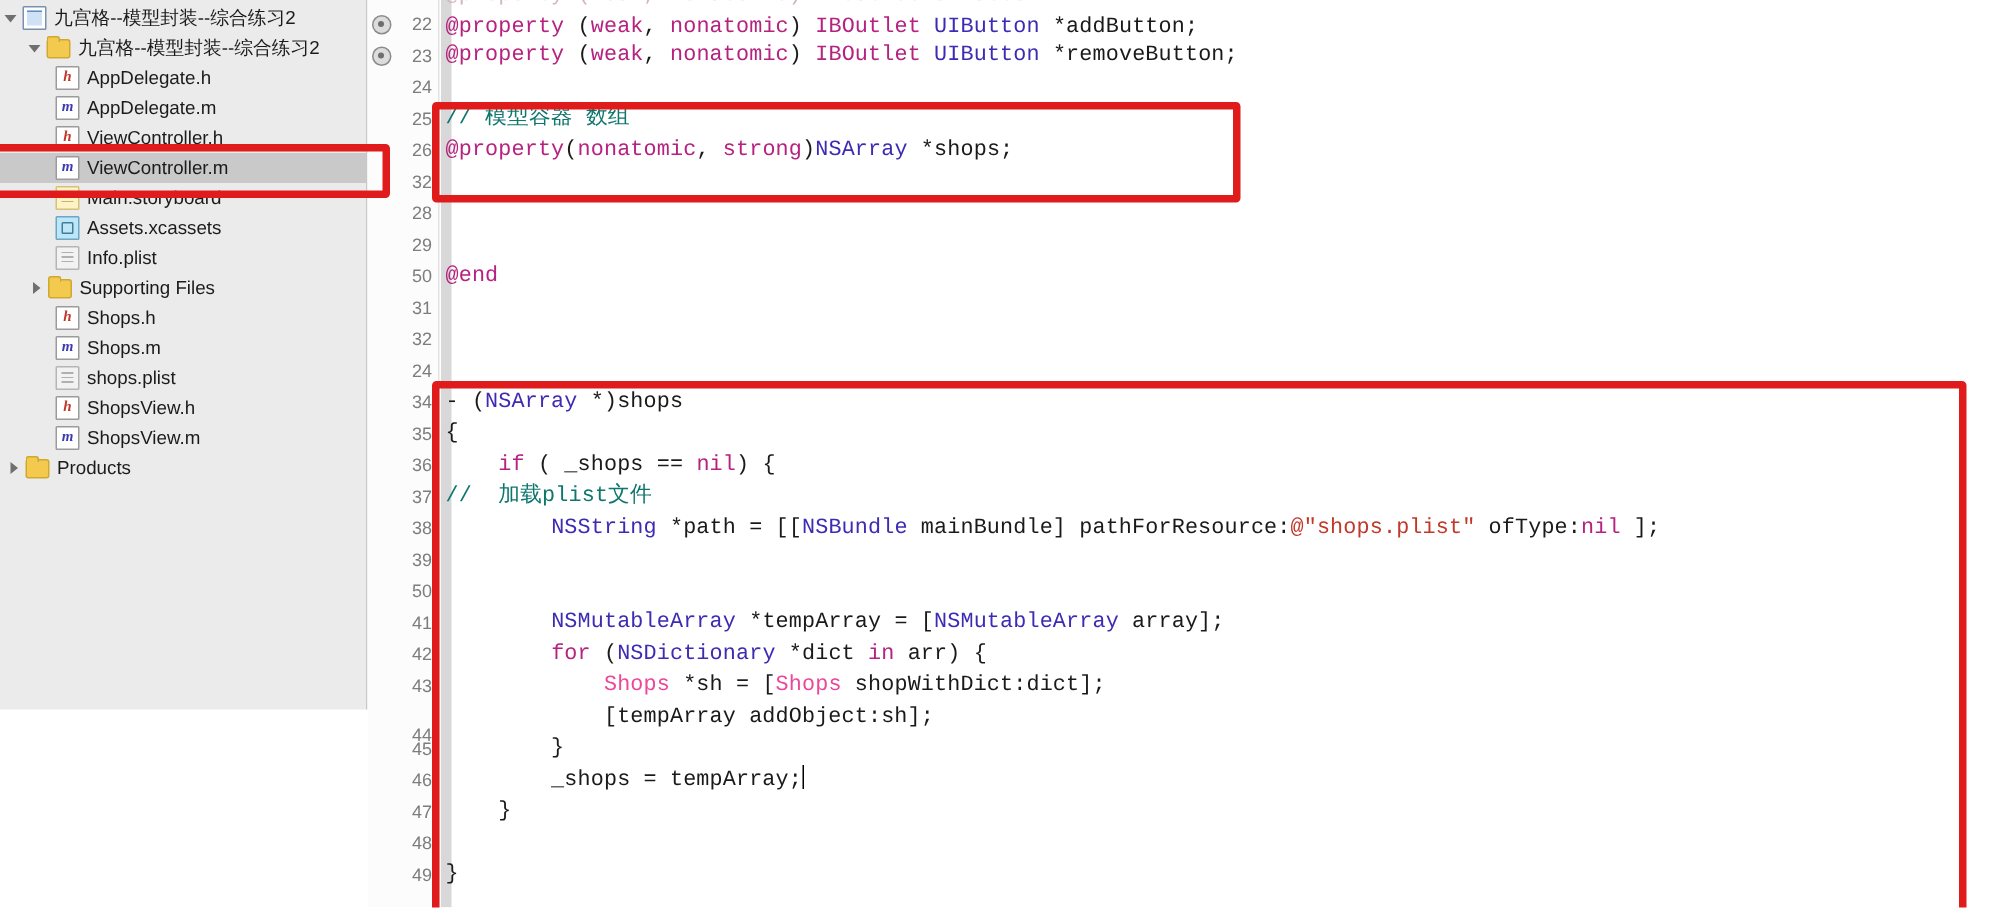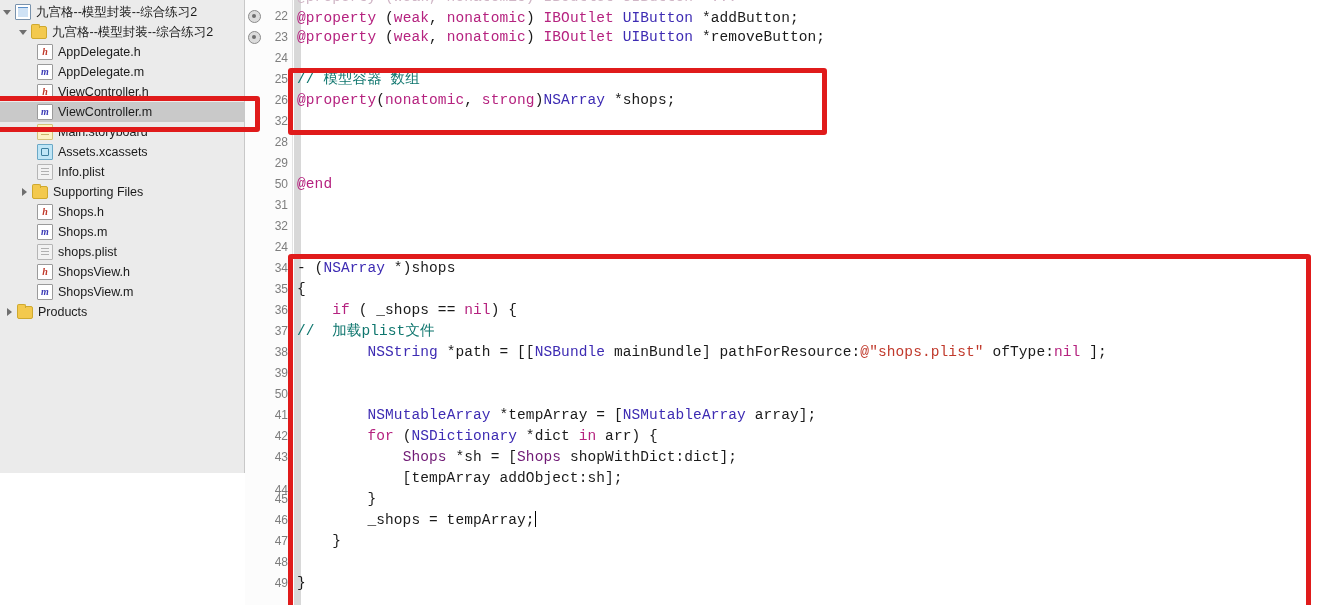--- a/index.html
+++ b/index.html
@@ -199,21 +199,21 @@
     line-height: 21px;
     white-space: pre;
     color: #1a1a1a;
     letter-spacing: 0.1px;
   }
   .cl { position: absolute; left: 0; height: 21px; }
 
   
   .kw   { color: #b5227f; }
   .type { color: #3d2bb3; }
-  .cls  { color: #701a75; }
+  .cls  { color: #ec4899; }
   .cmt  { color: #0f766e; }
   .str  { color: #c0392b; }
   .plain{ color: #1a1a1a; }
 
   .caret {
     display: inline-block;
     width: 1px; height: 16px;
     background: #000;
     vertical-align: -3px;
   }

